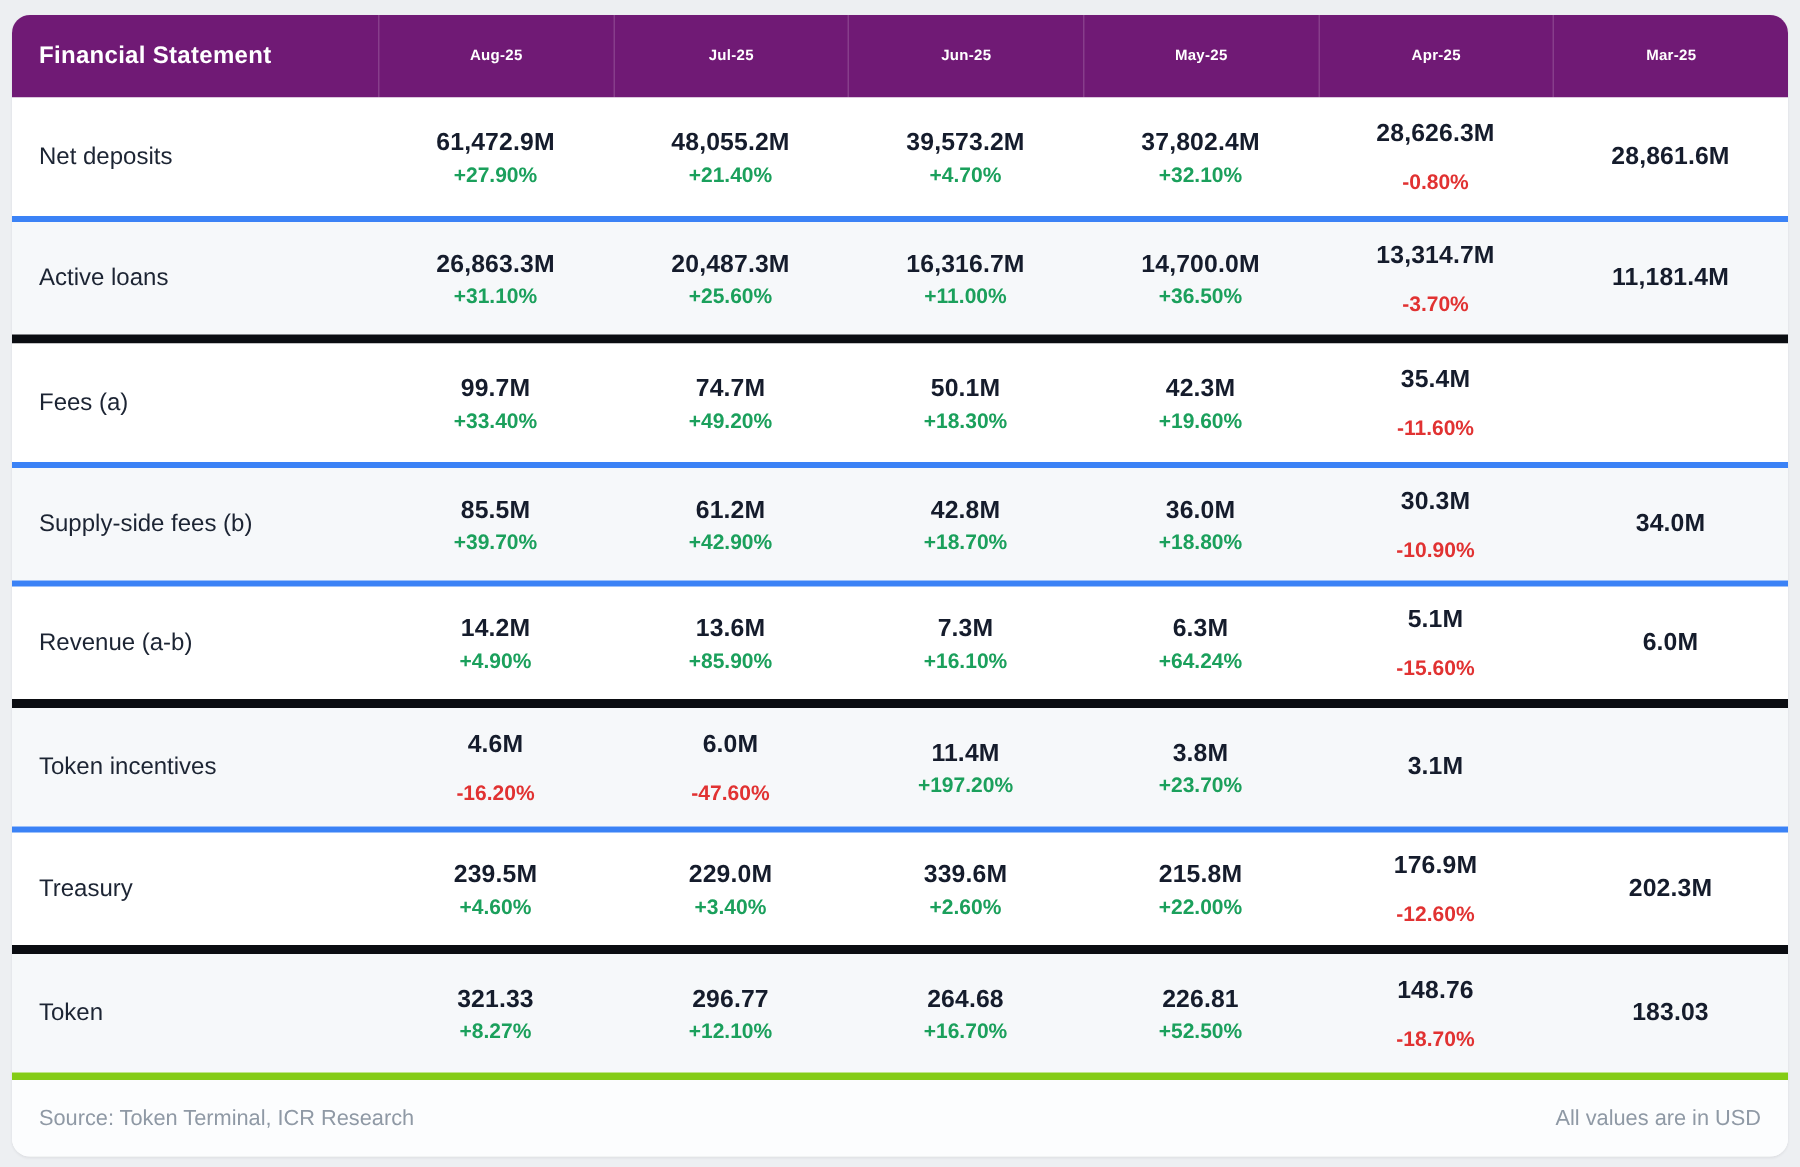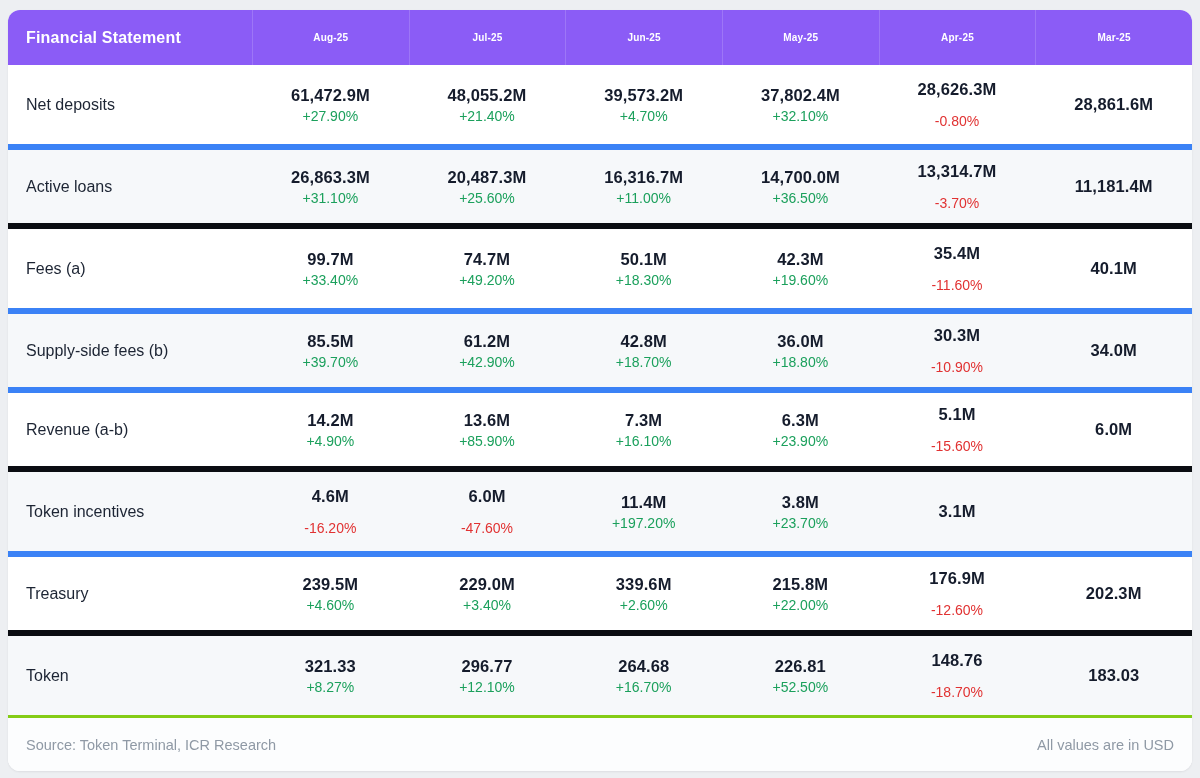--- a/index.html
+++ b/index.html
@@ -17,42 +17,42 @@
     overflow: hidden;
     box-shadow: 0 1px 2px rgba(20,27,43,0.08);
   }
   .grid-row {
     display: grid;
     grid-template-columns: 244px repeat(6, 1fr);
     align-items: stretch;
   }
   
   .thead {
-    background: #8b5cf6;
+    background: #701a75;
     height: 55px;
     color: #ffffff;
   }
   .th {
     display: flex;
     align-items: center;
     justify-content: center;
     font-size: 10px;
     font-weight: 700;
     letter-spacing: 0.2px;
   }
   .th.label {
     justify-content: flex-start;
     padding-left: 18px;
     font-size: 16px;
   }
   .th.month { border-left: 1px solid rgba(255,255,255,0.16); }
   
   .row { height: 79px; background: #ffffff; }
   .row.tint { background: #f6f8fa; }
-  .section .row + .row { border-top: 6px solid #3b82f6; }
+  .section .row + .row { border-top: 4px solid #3b82f6; }
   .cell-label {
     display: flex;
     align-items: center;
     padding-left: 18px;
     font-size: 16px;
     color: #1c2433;
     text-align: right;
   }
   .cell-val {
     display: flex;
@@ -60,28 +60,28 @@
     align-items: center;
     justify-content: center;
     gap: 3px;
   }
   .val {
     font-size: 16.5px;
     font-weight: 700;
     color: #151c2c;
     letter-spacing: 0.1px;
   }
-  .chg { font-size: 14px; font-weight: 400; }
+  .chg { font-size: 14px; font-weight: 700; }
   .chg.pos { color: #1ba05c; }
   .chg.neg { color: #e13232; margin-top: 11px; }
   .divider { height: 6px; background: #0b0d12; }
   
   .tfoot {
     height: 56px;
-    border-top: 3px solid #84cc16;
+    border-top: 5px solid #84cc16;
     background: #fcfdfe;
     display: flex;
     align-items: center;
     justify-content: space-between;
     padding: 0 18px;
     color: #8f99a5;
     font-size: 14.5px;
   }
 </style>
 </head>
@@ -172,23 +172,20 @@
             <div class="chg pos">+18.30%</div>
           </div>
           <div class="cell-val">
             <div class="val">42.3M</div>
             <div class="chg pos">+19.60%</div>
           </div>
           <div class="cell-val">
             <div class="val">35.4M</div>
             <div class="chg neg">-11.60%</div>
           </div>
-          <div class="cell-val">
-            <div class="val">40.1M</div>
-          </div>
         </div>
         <div class="row grid-row tint">
           <div class="cell-label">Supply-side fees (b)</div>
           <div class="cell-val">
             <div class="val">85.5M</div>
             <div class="chg pos">+39.70%</div>
           </div>
           <div class="cell-val">
             <div class="val">61.2M</div>
             <div class="chg pos">+42.90%</div>
@@ -218,21 +215,21 @@
           <div class="cell-val">
             <div class="val">13.6M</div>
             <div class="chg pos">+85.90%</div>
           </div>
           <div class="cell-val">
             <div class="val">7.3M</div>
             <div class="chg pos">+16.10%</div>
           </div>
           <div class="cell-val">
             <div class="val">6.3M</div>
-            <div class="chg pos">+23.90%</div>
+            <div class="chg pos">+64.24%</div>
           </div>
           <div class="cell-val">
             <div class="val">5.1M</div>
             <div class="chg neg">-15.60%</div>
           </div>
           <div class="cell-val">
             <div class="val">6.0M</div>
           </div>
         </div>
       </div>

